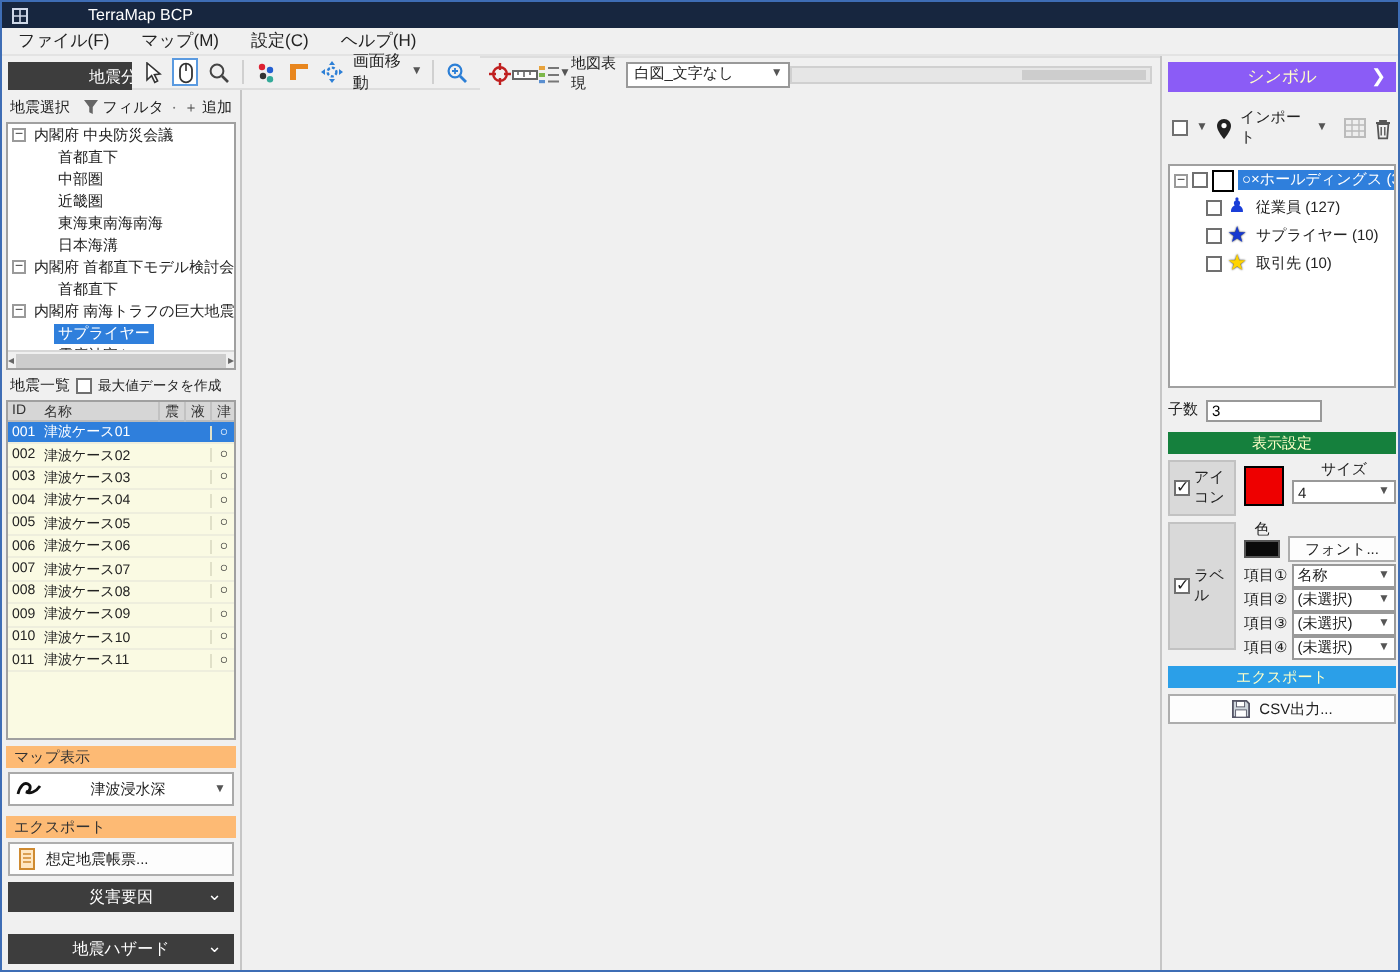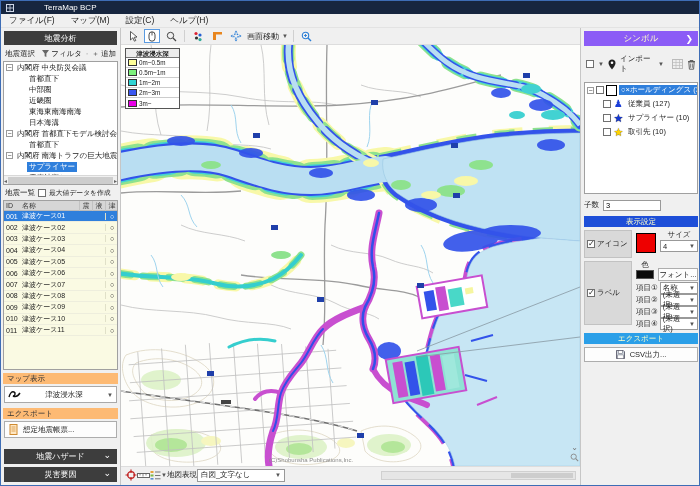--- a/index.html
+++ b/index.html
@@ -47,21 +47,21 @@
   .trow.selected{background:#2f7fdc;color:#fff;}
   .sub-hd{height:11px;background:#fdba74;display:flex;align-items:center;padding:0 4px;color:#333;margin-top:3px;}
   .combo-row{height:17px;background:#fff;border:1px solid #a9a9a9;margin:2px 1px;display:flex;align-items:center;gap:4px;padding:0 3px;}
   .combo-row .grow{flex:1;text-align:center;}
   .btn-row{height:17px;background:#fdfdfd;border:1px solid #adadad;margin:2px 1px;display:flex;align-items:center;gap:5px;padding:0 4px;}
   .accordion{height:15px;color:#fff;display:flex;align-items:center;justify-content:center;font-size:8px;position:relative;margin:1px 1px 2px 1px;}
   .accordion .chev{position:absolute;right:6px;top:1px;font-size:9px;color:#fff;}
   .chev::before{content:"⌄";}
   .mt-auto{margin-top:auto;}
   
-  .map-area{position:absolute;left:120px;top:27px;width:459px;height:459px;display:flex;flex-direction:column;justify-content:flex-end;}
+  .map-area{position:absolute;left:120px;top:27px;width:459px;height:459px;display:flex;flex-direction:row;justify-content:flex-end;}
   .map-toolbar{height:17px;background:#f0f0f0;border-bottom:1px solid #ddd;display:flex;align-items:center;gap:3px;padding:0 4px;font-size:8px;}
   .tool{width:16px;height:14px;display:flex;align-items:center;justify-content:center;border:1px solid transparent;}
   .tool.sel{background:#fff;border:1px solid #5a9ae0;}
   .map-canvas-wrap{position:relative;height:421px;overflow:hidden;background:#fdfdfb;}
   .legend{position:absolute;left:4px;top:3px;width:55px;border:1px solid #555;background:#fff;font-size:6.3px;z-index:5;}
   .legend-title{background:#ececec;border-bottom:1px solid #777;text-align:center;font-weight:bold;font-size:6.5px;height:9px;line-height:9px;}
   .legend-row{display:flex;align-items:center;gap:2px;height:10px;border-bottom:1px solid #ccc;padding:0 2px;}
   .legend-row:last-child{border-bottom:none;}
   .legend-sw{width:9px;height:7px;border:1px solid #333;flex:0 0 auto;}
   .copyright{position:absolute;left:148px;bottom:3px;font-size:6px;color:#8a8a8a;z-index:4;}
@@ -86,21 +86,21 @@
   .sicon[data-icon="red-square"]{border:1px solid #000;}
   .sicon[data-icon="person"]{color:#1a3ed8;font-size:10px;}
   .sicon[data-icon="person"]::before{content:"♟";}
   .sicon[data-icon="star-blue"]{color:#1638d0;text-shadow:0 0 1px #000;}
   .sicon[data-icon="star-blue"]::before{content:"★";}
   .sicon[data-icon="star-yellow"]{color:#ffd400;text-shadow:0 0 1px #000;}
   .sicon[data-icon="star-yellow"]::before{content:"★";}
   .kv-row{height:14px;display:flex;align-items:center;gap:4px;margin-top:4px;flex:0 0 auto;}
   .kv-row input{width:58px;height:11px;border:1px solid #999;font-size:7.5px;padding:0 2px;}
   .grp-row{display:flex;gap:4px;margin-top:3px;flex:0 0 auto;}
-  .grp-box{background:#d9d9d9;border:1px solid #c2c2c2;display:flex;align-items:flex-start;gap:2px;padding:2px;width:48px;flex:0 0 auto;}
+  .grp-box{background:#d9d9d9;border:1px solid #c2c2c2;display:flex;align-items:flex-start;gap:2px;padding:2px;width:34px;flex:0 0 auto;}
   .combo{height:12px;background:#fff;border:1px solid #999;display:flex;align-items:center;justify-content:space-between;padding:0 2px;}
   .btn{background:#fdfdfd;border:1px solid #adadad;display:flex;align-items:center;justify-content:center;}
   .field-row{display:flex;align-items:center;gap:2px;height:11px;margin-top:1px;}
   .field-row .combo{flex:1;}
 </style>
 </head>
 <body>
 
 <div class="window">
 
@@ -327,26 +327,26 @@
     <div class="btn-row">
       <span class="mini-ico">
         <svg width="9" height="11" viewBox="0 0 9 11">
             <rect x="1" y="0.5" width="7" height="10" fill="#ffe7c2" stroke="#cf8a30"></rect>
             <path d="M2.5,3 H6.5 M2.5,5 H6.5 M2.5,7 H6.5" stroke="#cf8a30" stroke-width="0.7"></path>
           </svg>
       </span>
       <span>想定地震帳票...</span>
     </div>
 
+    <div class="accordion" style="background: rgb(61, 61, 61);">
+      <span>災害要因</span>
+      <span class="chev"></span>
+    </div>
     <div class="accordion mt-auto" style="background: rgb(61, 61, 61);">
       <span>地震ハザード</span>
-      <span class="chev"></span>
-    </div>
-    <div class="accordion" style="background: rgb(61, 61, 61);">
-      <span>災害要因</span>
       <span class="chev"></span>
     </div>
   </div>
 
   <div class="map-area">
     <div class="map-toolbar">
       <span class="tool">
         <svg width="9" height="11" viewBox="0 0 9 11">
             <path d="M1.5,0.5 L1.5,9 L3.8,6.8 L5.4,10.2 L6.8,9.5 L5.2,6.3 L8,6 Z" fill="#fff" stroke="#333" stroke-width="0.8"></path>
           </svg>
@@ -713,21 +713,21 @@
           <span class="sicon" data-icon="star-yellow"></span>
           <span class="lbl">取引先 (10)</span>
         </div>
       </div>
 
     <div class="kv-row">
       <span>子数</span>
       <input readonly="" value="3" style="">
     </div>
 
-    <div class="blue-hd small" style="background: #1d4ed8;">
+    <div class="blue-hd small" style="background: #15803d;">
       <span>表示設定</span>
     </div>
 
     <div class="grp-row">
       <div class="grp-box" style="height:28px;align-items:center">
         <span class="cb checked"></span>
         <span>アイコン</span>
       </div>
       <span style="width: 20px; height: 20px; border: 1px solid rgb(0, 0, 0); flex: 0 0 auto; margin-top: 3px; background: rgb(238, 0, 0);"></span>
       <div style="flex:1">

